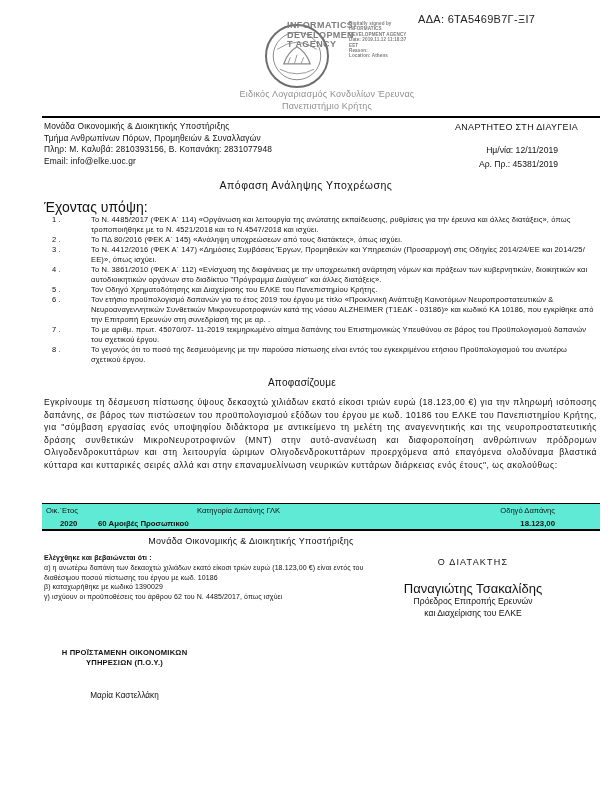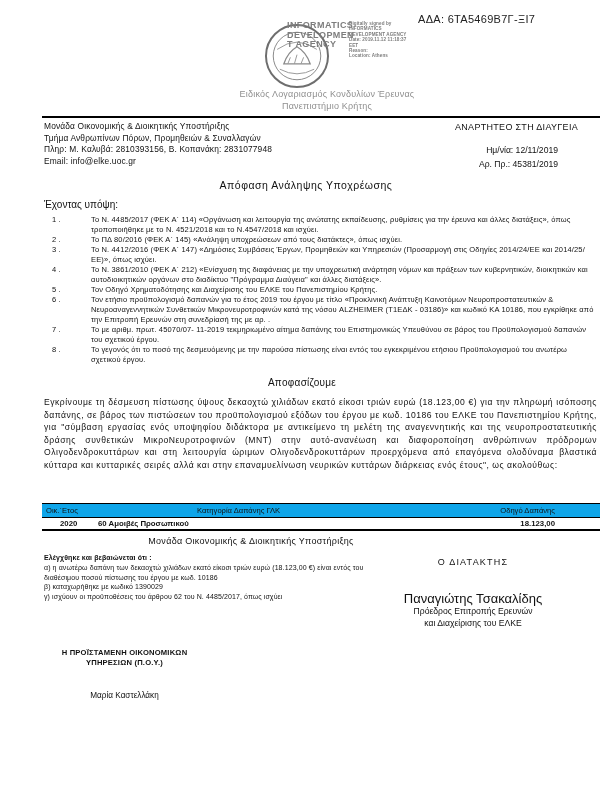--- a/index.html
+++ b/index.html
@@ -22,53 +22,53 @@
 
   .contact { position:absolute; top:121px; left:44px; font-size:8.4px; line-height:11.5px; letter-spacing:.15px; }
 
   .meta { position:absolute; top:121px; right:34px; text-align:right; font-size:9px; line-height:12px; }
   .meta .pub { margin-bottom:10px; letter-spacing:.3px; }
   .meta .d1, .meta .d2 { padding-right:20px; font-size:8.6px; line-height:14px; }
 
   .title { position:absolute; top:179px; left:0; width:612px; text-align:center;
            font-size:10.5px; letter-spacing:.5px; }
 
-  .having { position:absolute; top:199px; left:44px; font-size:10px;text-align:right; }
+  .having { position:absolute; top:199px; left:44px; font-size:14px;text-align:right; }
 
   .list { position:absolute; top:215px; left:52px; width:542px; font-size:7.5px;
           line-height:10px; letter-spacing:.15px; }
   .li { display:flex; }
   .li .num { width:15px; flex:0 0 15px; }
   .li .txt { flex:1;margin-left:24px; }
 
   .decide-h { position:absolute; top:377px; left:0; width:604px; text-align:center; font-size:10px; letter-spacing:.3px; }
   .decide-p { position:absolute; top:396px; left:44px; width:553px; text-align:justify;
               font-size:8.6px; line-height:12.5px; letter-spacing:.5px; }
 
-  .tbl-head { position:absolute; top:503px; left:42px; width:558px; height:15px;
-              background:#0ea5e9; border-top:1.5px solid #000; border-bottom:1px solid #000;
+  .tbl-head { position:absolute; top:503px; left:42px; width:558px; height:28px;
+              background:#5eead4; border-top:1.5px solid #000; border-bottom:1px solid #000;
               font-size:7.6px; }
   .tbl-head .h1 { position:absolute; left:4px;  top:2px; }
   .tbl-head .h2 { position:absolute; left:155px; top:2px; }
   .tbl-head .h3 { position:absolute; right:45px; top:2px; }
   .tbl-row { position:absolute; top:517px; left:42px; width:558px; height:14px;
              border-bottom:2.5px solid #000; font-size:7.8px; font-weight:bold; }
   .tbl-row .c1 { position:absolute; left:18px; top:2px; }
   .tbl-row .c2 { position:absolute; left:56px; top:2px; }
   .tbl-row .c3 { position:absolute; right:45px; top:2px; }
 
   .unit-heading { position:absolute; top:536px; left:131px; width:240px; text-align:center;
                   font-size:9px; letter-spacing:.3px; }
 
   .verify { position:absolute; top:553px; left:44px; width:347px; font-size:7px;
             line-height:9.8px; letter-spacing:.1px; }
   .verify .intro { font-weight:bold; }
 
   .orderer { position:absolute; top:557px; left:373px; width:200px; text-align:center; }
-  .orderer .ot { font-size:9px; letter-spacing:1.2px; margin-bottom:26px; }
+  .orderer .ot { font-size:9px; letter-spacing:1.2px; margin-bottom:16px; }
   .orderer .on { font-size:13px; line-height:12px; }
   .orderer .or { font-size:8.6px; line-height:12px; }
 
   .head-fin { position:absolute; top:648px; left:42px; width:165px; text-align:center;
               font-size:7.6px; font-weight:bold; line-height:9.5px; letter-spacing:.2px; }
   .head-name { position:absolute; top:691px; left:42px; width:165px; text-align:center; font-size:8.2px; }
 </style>
 </head>
 <body>
 
@@ -133,21 +133,21 @@
     <div class="li">
       <span class="num">2 .</span>
       <span class="txt">Το ΠΔ 80/2016 (ΦΕΚ Α΄ 145) «Ανάληψη υποχρεώσεων από τους διατάκτες», όπως ισχύει.</span>
     </div>
     <div class="li">
       <span class="num">3 .</span>
       <span class="txt">Το Ν. 4412/2016 (ΦΕΚ Α΄ 147) «Δημόσιες Συμβάσεις Έργων, Προμηθειών και Υπηρεσιών (Προσαρμογή στις Οδηγίες 2014/24/ΕΕ και 2014/25/ΕΕ)», όπως ισχύει.</span>
     </div>
     <div class="li">
       <span class="num">4 .</span>
-      <span class="txt">Το Ν. 3861/2010 (ΦΕΚ Α΄ 212) «Ενίσχυση της διαφάνειας με την υποχρεωτική ανάρτηση νόμων και πράξεων των κυβερνητικών, διοικητικών και αυτοδιοικητικών οργάνων στο διαδίκτυο "Πρόγραμμα Διαύγεια" και άλλες διατάξεις».</span>
+      <span class="txt">Το Ν. 3861/2010 (ΦΕΚ Α΄ 112) «Ενίσχυση της διαφάνειας με την υποχρεωτική ανάρτηση νόμων και πράξεων των κυβερνητικών, διοικητικών και αυτοδιοικητικών οργάνων στο διαδίκτυο "Πρόγραμμα Διαύγεια" και άλλες διατάξεις».</span>
     </div>
     <div class="li">
       <span class="num">5 .</span>
       <span class="txt">Τον Οδηγό Χρηματοδότησης και Διαχείρισης του ΕΛΚΕ του Πανεπιστημίου Κρήτης.</span>
     </div>
     <div class="li">
       <span class="num">6 .</span>
       <span class="txt">Τον ετήσιο προϋπολογισμό δαπανών για το έτος 2019 του έργου με τίτλο «Προκλινική Ανάπτυξη Καινοτόμων Νευροπροστατευτικών &amp; Νευροαναγεννητικών Συνθετικών Μικρονευροτροφινών κατά της νόσου ALZHEIMER (Τ1ΕΔΚ - 03186)» και κωδικό ΚΑ 10186, που εγκρίθηκε από την Επιτροπή Ερευνών στη συνεδρίασή της με αρ. .</span>
     </div>
     <div class="li">

